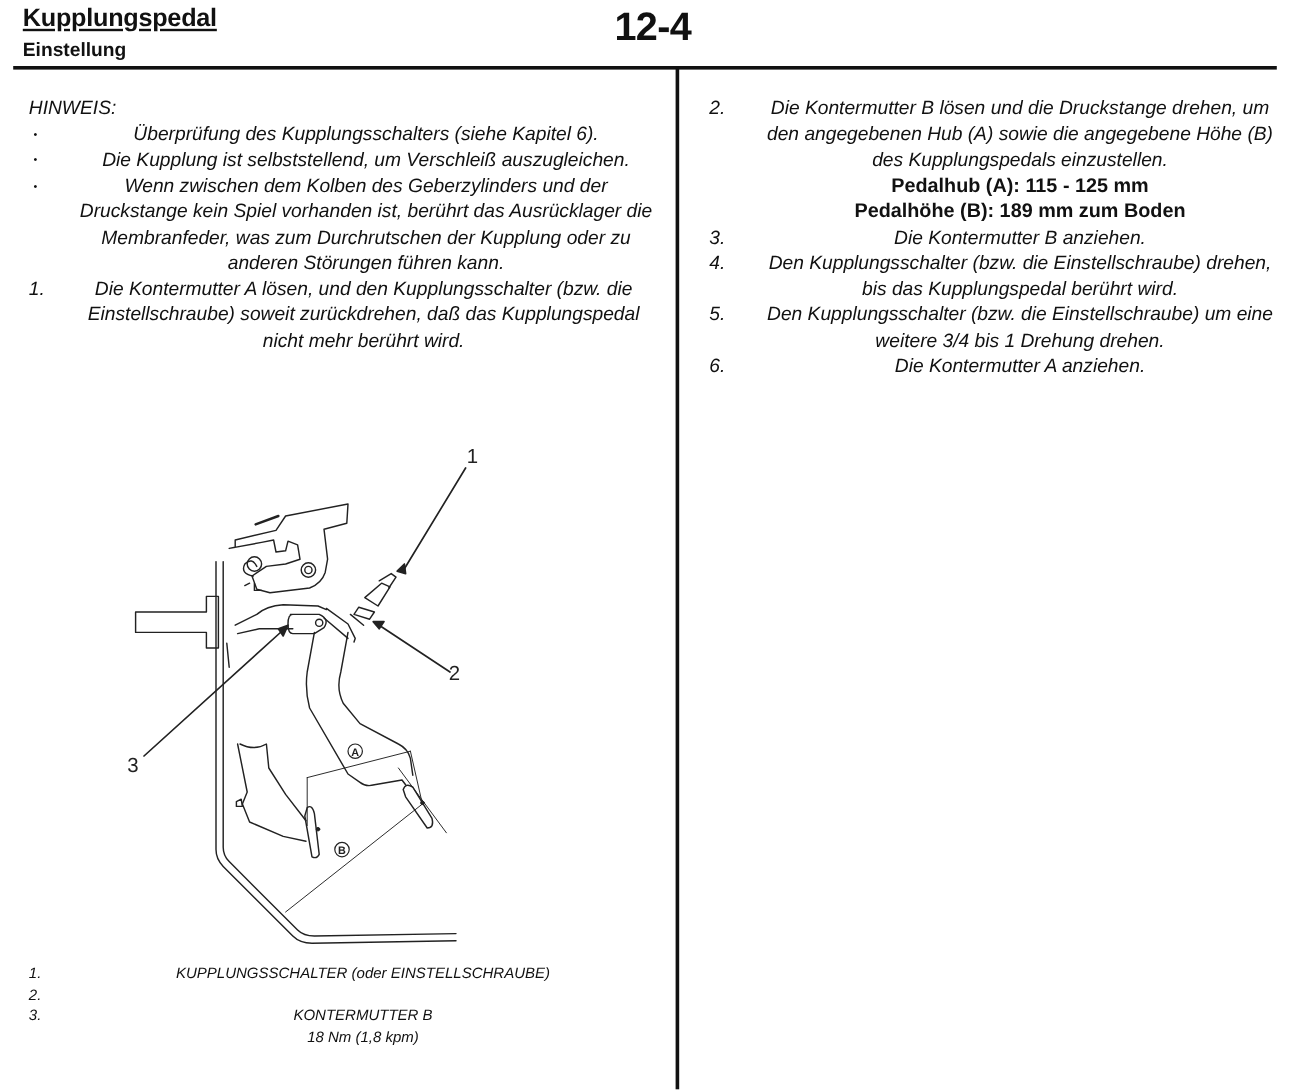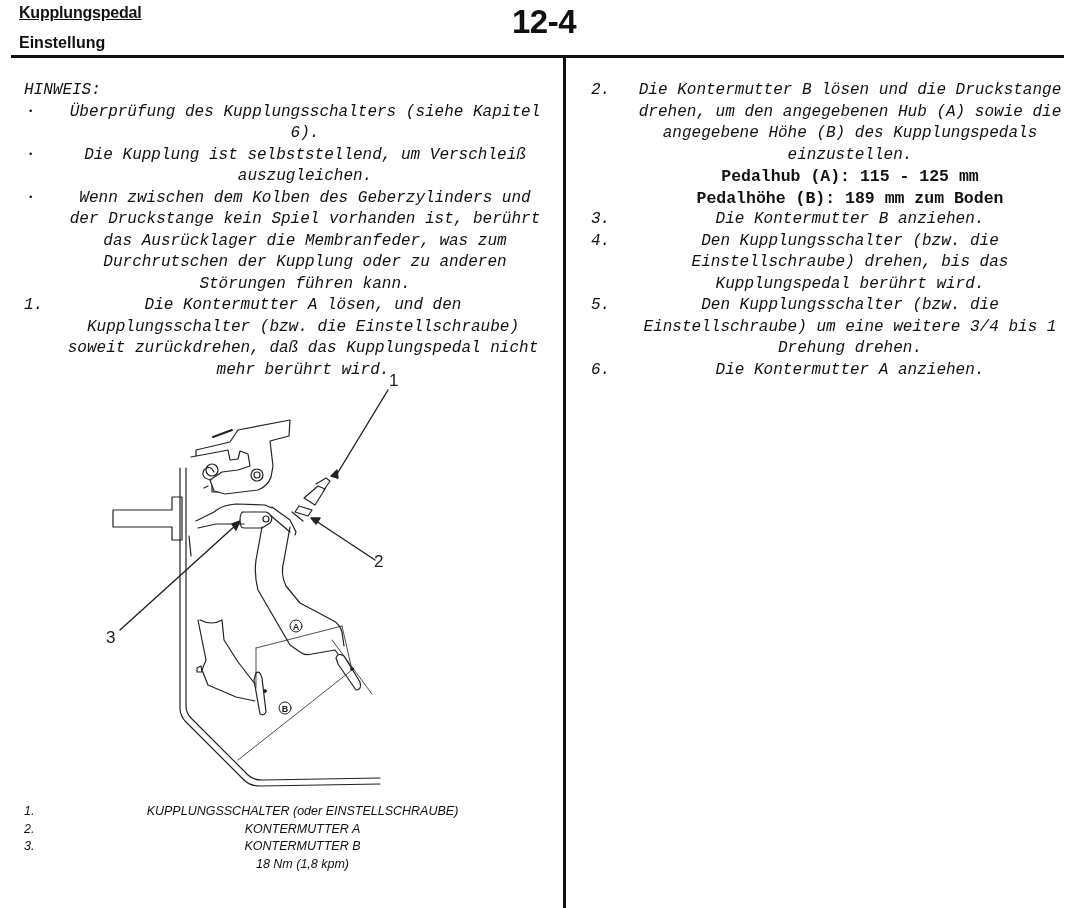--- a/index.html
+++ b/index.html
@@ -2,39 +2,39 @@
 <html><head>
 <meta charset="utf-8">
 <style>
   html, body { margin: 0; padding: 0; background: #ffffff; }
   body {
     width: 1077px; height: 908px; position: relative; overflow: hidden;
     font-family: "Liberation Sans", "DejaVu Sans", sans-serif; color: #111;
   }
   .hdr-title {
     position: absolute; left: 19px; top: 4px;
-    font-size: 16px; font-weight: bold; text-decoration: underline;
+    font-size: 21px; font-weight: bold; text-decoration: underline;
     letter-spacing: -0.2px;
   }
   .hdr-sub {
     position: absolute; left: 19px; top: 34px;
     font-size: 16px; font-weight: bold;
   }
   .hdr-page {
     position: absolute; left: 512px; top: 3px;
     font-size: 33px; font-weight: bold; letter-spacing: -0.5px;
   }
   .hdr-rule {
     position: absolute; left: 11px; top: 55px; width: 1053px; height: 3px; background: #111;
   }
   .col-divider {
     position: absolute; left: 563px; top: 57px; width: 3px; height: 851px; background: #111;
   }
   .col {
-    position: absolute; font-size: 16px; line-height: 21.5px; font-style: italic; font-family: Liberation Mono, monospace;
+    position: absolute; font-size: 16px; line-height: 21.5px; font-style: italic;
   }
   .col-left { left: 24px; top: 80px; width: 520px; }
   .col-right { left: 591px; top: 80px; width: 480px; }
   .note-label { margin: 0 0 0 0; }
   .item { display: flex; }
   .item .mark { width: 38px; flex: 0 0 38px; }
   .item .bullet { font-style: normal; font-size: 9px; padding-left: 4px; }
   .item .txt { flex: 1; text-align: center; }
   .spec { font-style: normal; font-weight: bold; font-size: 16.5px; display: block; }
   .diagram {
@@ -164,21 +164,20 @@
 <div class="legend">
   <div class="item">
     <span class="mark">1.</span>
     <span class="txt">
       <span style="display:block">KUPPLUNGSSCHALTER (oder EINSTELLSCHRAUBE)</span>
     </span>
   </div>
   <div class="item">
     <span class="mark">2.</span>
     <span class="txt">
-      <span style="display:block">KONTERMUTTER A</span>
     </span>
   </div>
   <div class="item">
     <span class="mark">3.</span>
     <span class="txt">
       <span style="display:block">KONTERMUTTER B</span>
       <span style="display:block">18 Nm (1,8 kpm)</span>
     </span>
   </div>
 </div>

